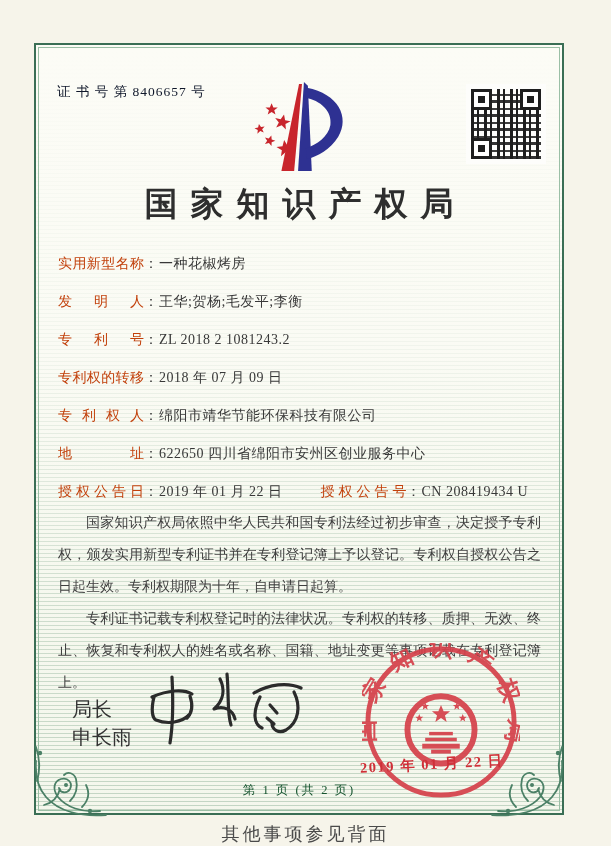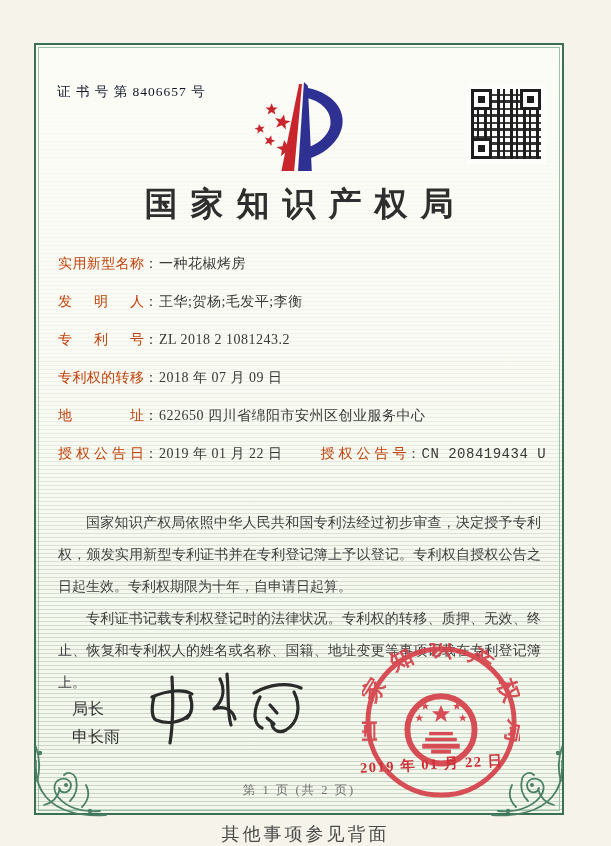--- a/index.html
+++ b/index.html
@@ -50,37 +50,37 @@
   }
 
   .fields { position:absolute; left:22px; right:20px; top:210px; }
   .field-row { height:38px; font-size:14px; white-space:nowrap; }
   .f-label {
     display:inline-block; width:86px; vertical-align:top;
     text-align:justify; text-align-last:justify; color:#c2410c;
   }
   .f-colon { display:inline-block; }
   .f-value { display:inline-block; margin-left:1px; letter-spacing:0.5px; color:#383838; }
-  .grant-group { display:inline-block; margin-left:38px;font-family:Liberation Mono, monospace; }
+  .grant-group { display:inline-block; margin-left:38px; }
 
   .paras { position:absolute; left:22px; right:21px; top:462px; font-size:14px; line-height:32px; text-align:justify; color:#3e3e3e; }
   .paras p { text-indent:2em; }
 
-  .signer { position:absolute; left:36px; top:650px; font-family:"Liberation Sans","DejaVu Sans",sans-serif; font-size:16px; line-height:28px; color:#333; }
+  .signer { position:absolute; left:36px; top:650px; font-family:"Liberation Sans","DejaVu Sans",sans-serif; font-size:20px; line-height:28px; color:#333; }
   .signature-svg { position:absolute; left:100px; top:622px; width:185px; height:85px; }
 
   .seal { position:absolute; left:326px; top:598px; width:158px; height:158px; }
   .seal svg { position:absolute; inset:0; opacity:0.92; }
   .seal-date {
     position:absolute; left:-2px; top:112px; white-space:nowrap;
     color:#cf3038; font-size:14.5px; font-weight:700; letter-spacing:1.5px;
     transform:rotate(-3deg);
   }
 
-  .page-info { position:absolute; left:0; right:0; top:737px; text-align:center; font-size:12.5px; letter-spacing:2px; color:#737373; }
+  .page-info { position:absolute; left:0; right:0; top:737px; text-align:center; font-size:12.5px; letter-spacing:2px; color:#14532d; }
   .footer-note { position:absolute; left:0; right:0; top:822px; text-align:center; font-size:18px; letter-spacing:3px; color:#4a4a4a; }
 
   .corner { position:absolute; width:78px; height:78px; z-index:3; }
   .corner.bl { left:-6px; bottom:-6px; }
   .corner.br { right:-6px; bottom:-6px; transform:scaleX(-1); }
 </style>
 </head>
 <body>
 
 <div class="frame">
@@ -141,20 +141,23 @@
       <div class="field-row">
         <span class="f-label">发明人</span><span class="f-colon">：</span><span class="f-value">王华;贺杨;毛发平;李衡</span>
       </div>
       <div class="field-row">
         <span class="f-label">专利号</span><span class="f-colon">：</span><span class="f-value">ZL 2018 2 1081243.2</span>
       </div>
       <div class="field-row">
         <span class="f-label">专利权的转移</span><span class="f-colon">：</span><span class="f-value">2018 年 07 月 09 日</span>
       </div>
       <div class="field-row">
+        <span class="f-label">专利权人</span><span class="f-colon">：</span><span class="f-value">绵阳市靖华节能环保科技有限公司</span>
+      </div>
+      <div class="field-row">
         <span class="f-label">地址</span><span class="f-colon">：</span><span class="f-value">622650 四川省绵阳市安州区创业服务中心</span>
       </div>
       <div class="field-row">
         <span class="f-label">授权公告日</span><span class="f-colon">：</span><span class="f-value">2019 年 01 月 22 日</span><span class="grant-group"><span class="f-label">授权公告号</span><span class="f-colon">：</span><span class="f-value">CN 208419434 U</span></span>
       </div>
     </div>
 
     <div class="paras">
       <p>国家知识产权局依照中华人民共和国专利法经过初步审查，决定授予专利权，颁发实用新型专利证书并在专利登记簿上予以登记。专利权自授权公告之日起生效。专利权期限为十年，自申请日起算。</p>
       <p>专利证书记载专利权登记时的法律状况。专利权的转移、质押、无效、终止、恢复和专利权人的姓名或名称、国籍、地址变更等事项记载在专利登记簿上。</p>

